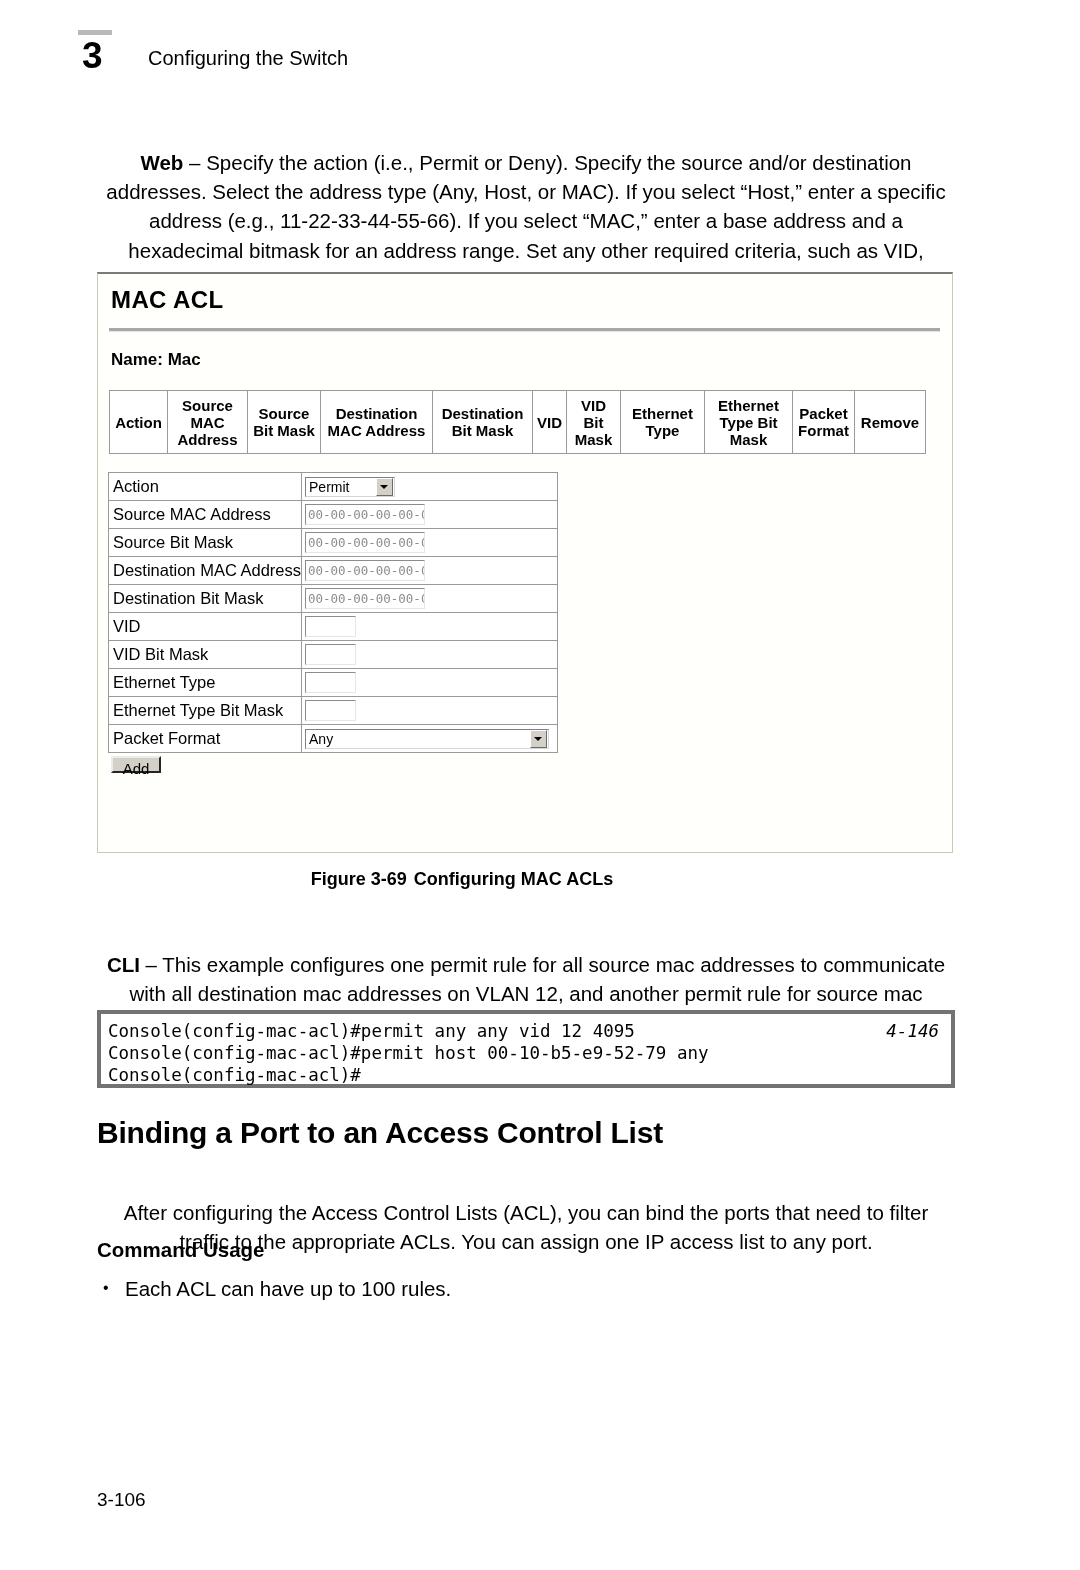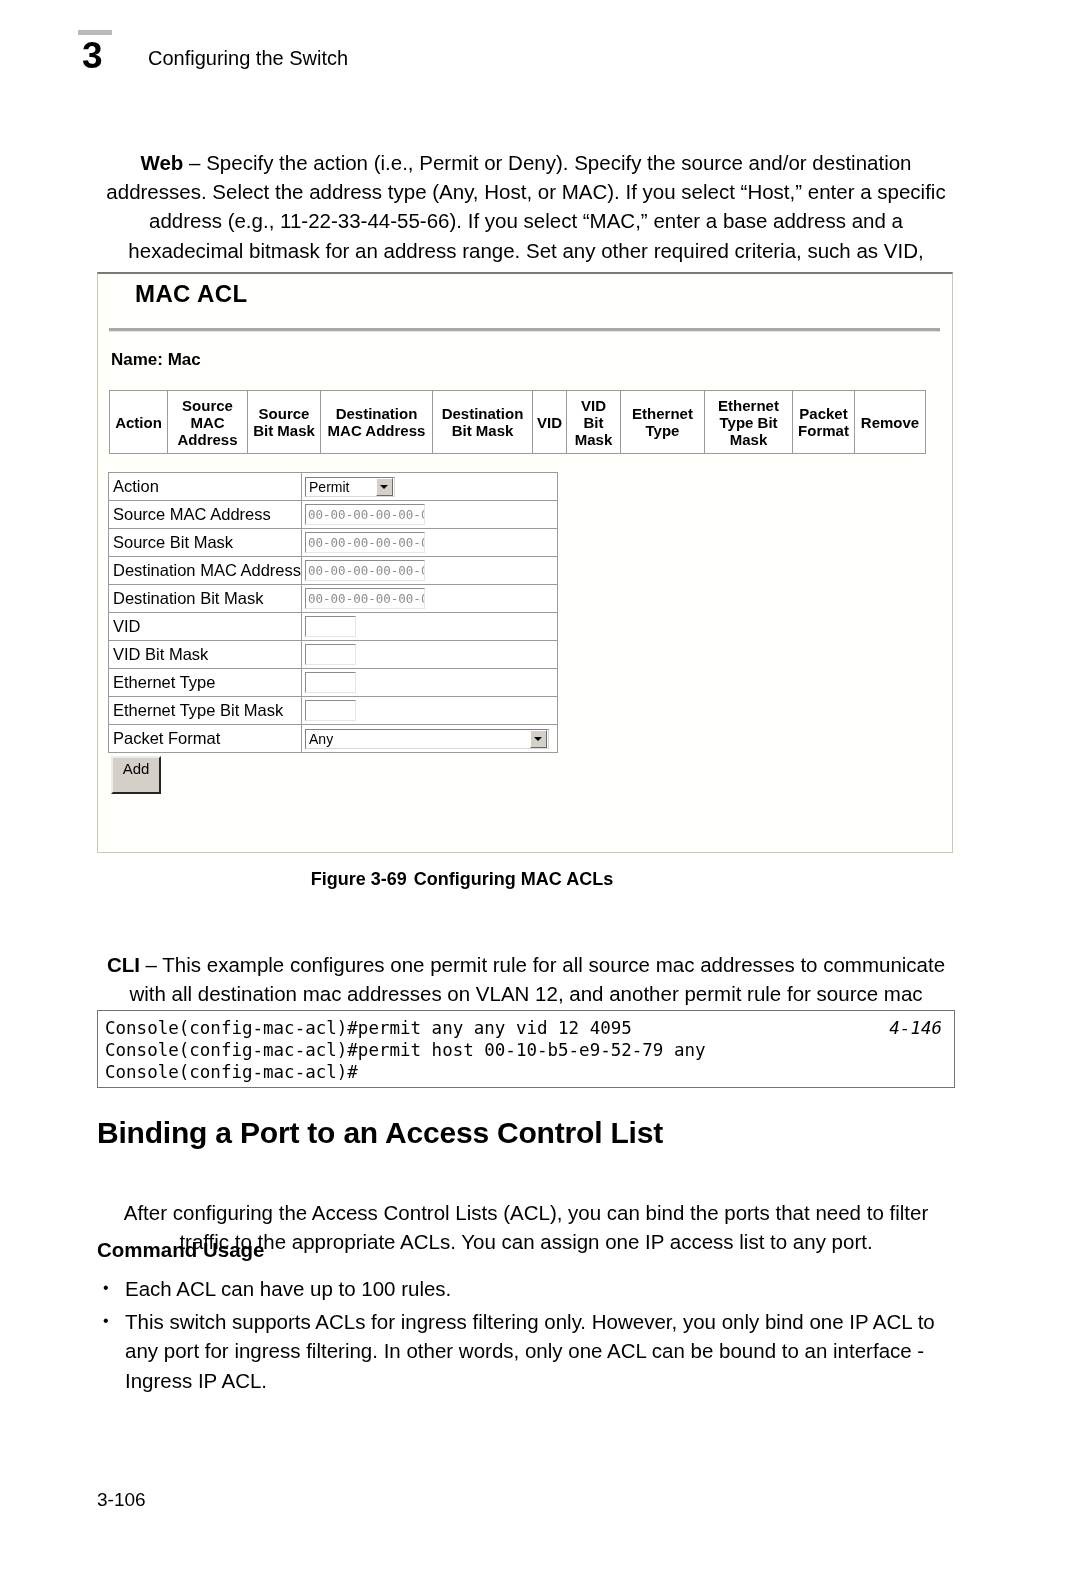--- a/index.html
+++ b/index.html
@@ -73,25 +73,24 @@
     width: 856px;
     height: 581px;
     background: #fffffb;
     border: 1px solid #c8c8b4;
     border-top: 2px solid #7a7a7a;
     box-sizing: border-box;
   }
   #acl-panel .panel-title {
     position: absolute;
     left: 13px;
-    top: 6px;
+    top: 12px;
     font-size: 24px;
     font-weight: bold;
     letter-spacing: 0.4px;
-    margin-left: 24px;
   }
   #acl-panel .panel-rule {
     position: absolute;
     left: 11px;
     top: 54px;
     width: 831px;
     height: 3px;
     background: #a8a8a8;
     border-bottom: 1px solid #e4e4e4;
   }
@@ -220,21 +219,21 @@
   }
   .txt.w-mac { width: 120px; }
   .txt.w-num { width: 51px; }
 
   
   #add-button {
     position: absolute;
     left: 13px;
     top: 482px;
     width: 50px;
-    height: 38px;
+    height: 17px;
     background: #d4d0c8;
     border: 2px outset #ececec;
     border-right-color: #7a7a7a;
     border-bottom-color: #7a7a7a;
     font-size: 15px;
     line-height: 21px;
     text-align: center;
     color: #000;
     box-sizing: border-box;
   }
@@ -252,21 +251,21 @@
   #fig-caption .gap { display: inline-block; width: 7px; }
 
   
   #cli-block {
     position: absolute;
     left: 97px;
     top: 1010px;
     width: 858px;
     height: 78px;
     box-sizing: border-box;
-    border: 1px solid #737373;
+    border: 4px solid #737373;
     background: #ffffff;
     padding: 6px 12px 0 7px;
   }
   #cli-block .cline {
     font-family: "DejaVu Sans Mono", monospace;
     font-size: 17.5px;
     line-height: 22px;
     white-space: pre;
     position: relative;
   }
@@ -459,16 +458,15 @@
   <div class="cline">Console(config-mac-acl)#</div>
 </div>
 
 <div id="section-heading">Binding a Port to an Access Control List</div>
 <div class="para" id="bind-para">After configuring the Access Control Lists (ACL), you can bind the ports that need to filter traffic to the appropriate ACLs. You can assign one IP access list to any port.</div>
 
 <div id="cmd-usage-heading">Command Usage</div>
 
 <div id="bullets">
   <div class="bullet">Each ACL can have up to 100 rules.</div>
-  <div class="bullet">This switch supports ACLs for ingress filtering only. However, you only bind one IP ACL to any port for ingress filtering. In other words, only one ACL can be bound to an interface - Ingress IP ACL.</div>
 </div>
 
 <div id="page-footer">3-106</div>
 
 </body></html>

